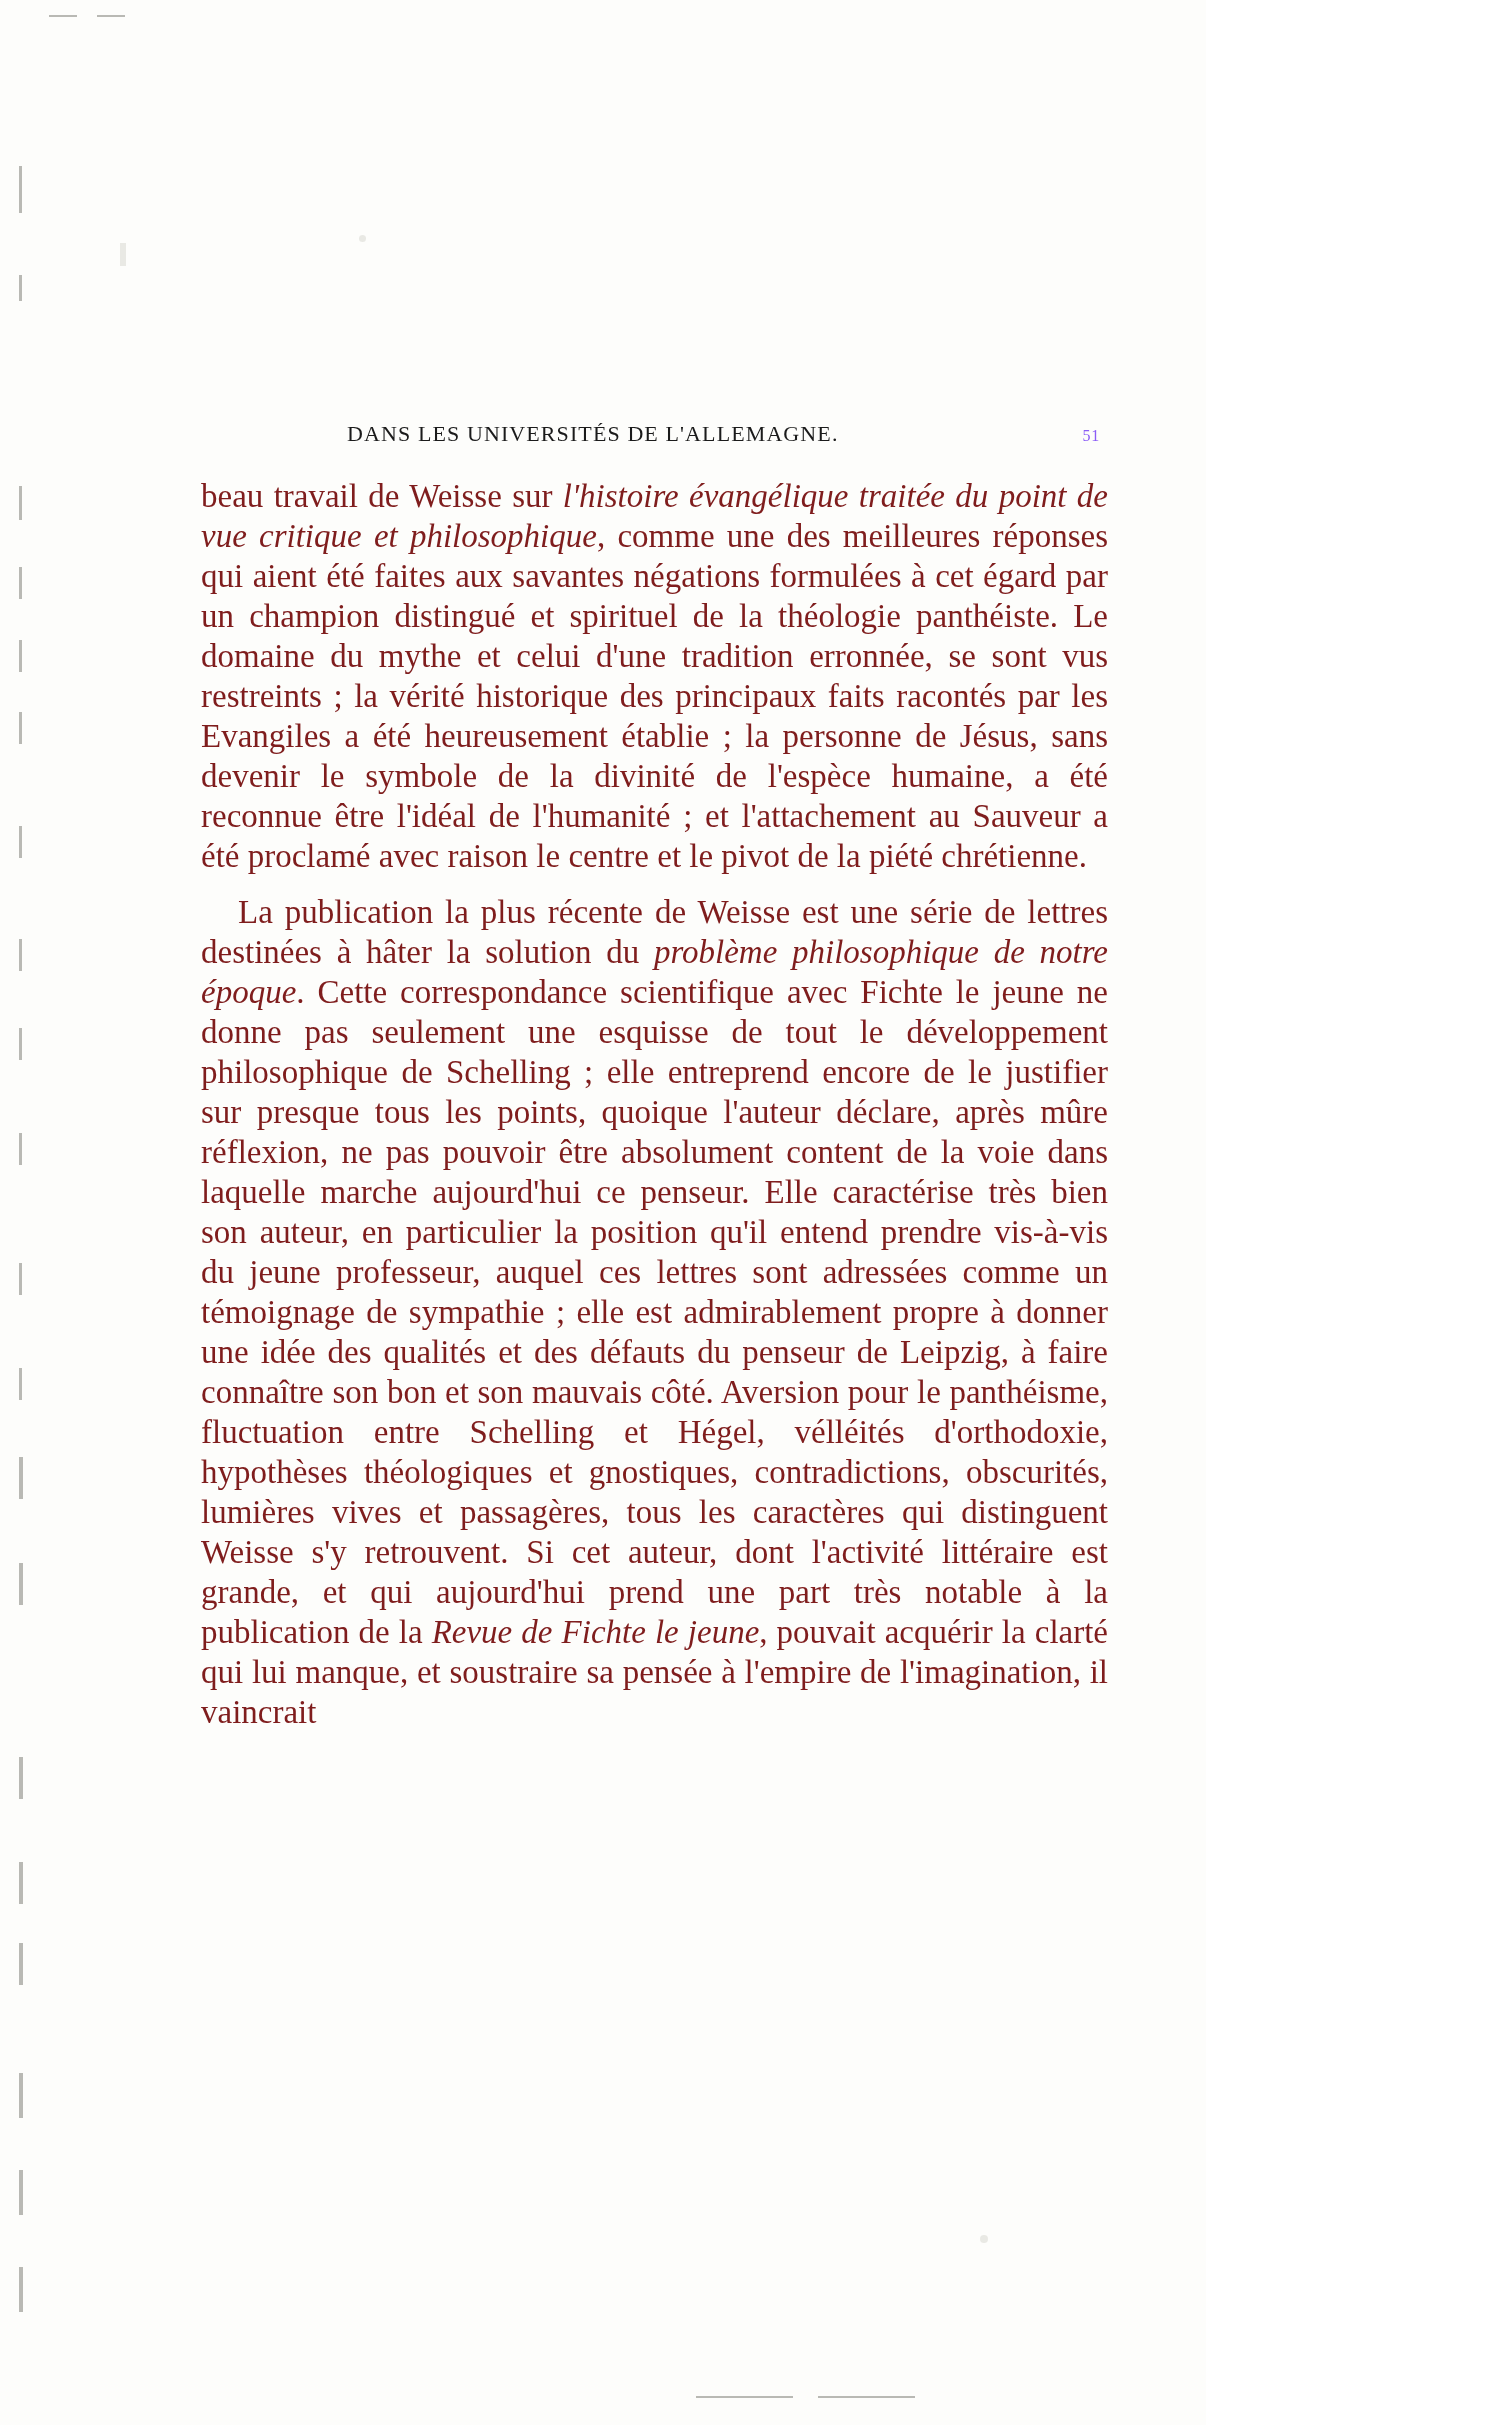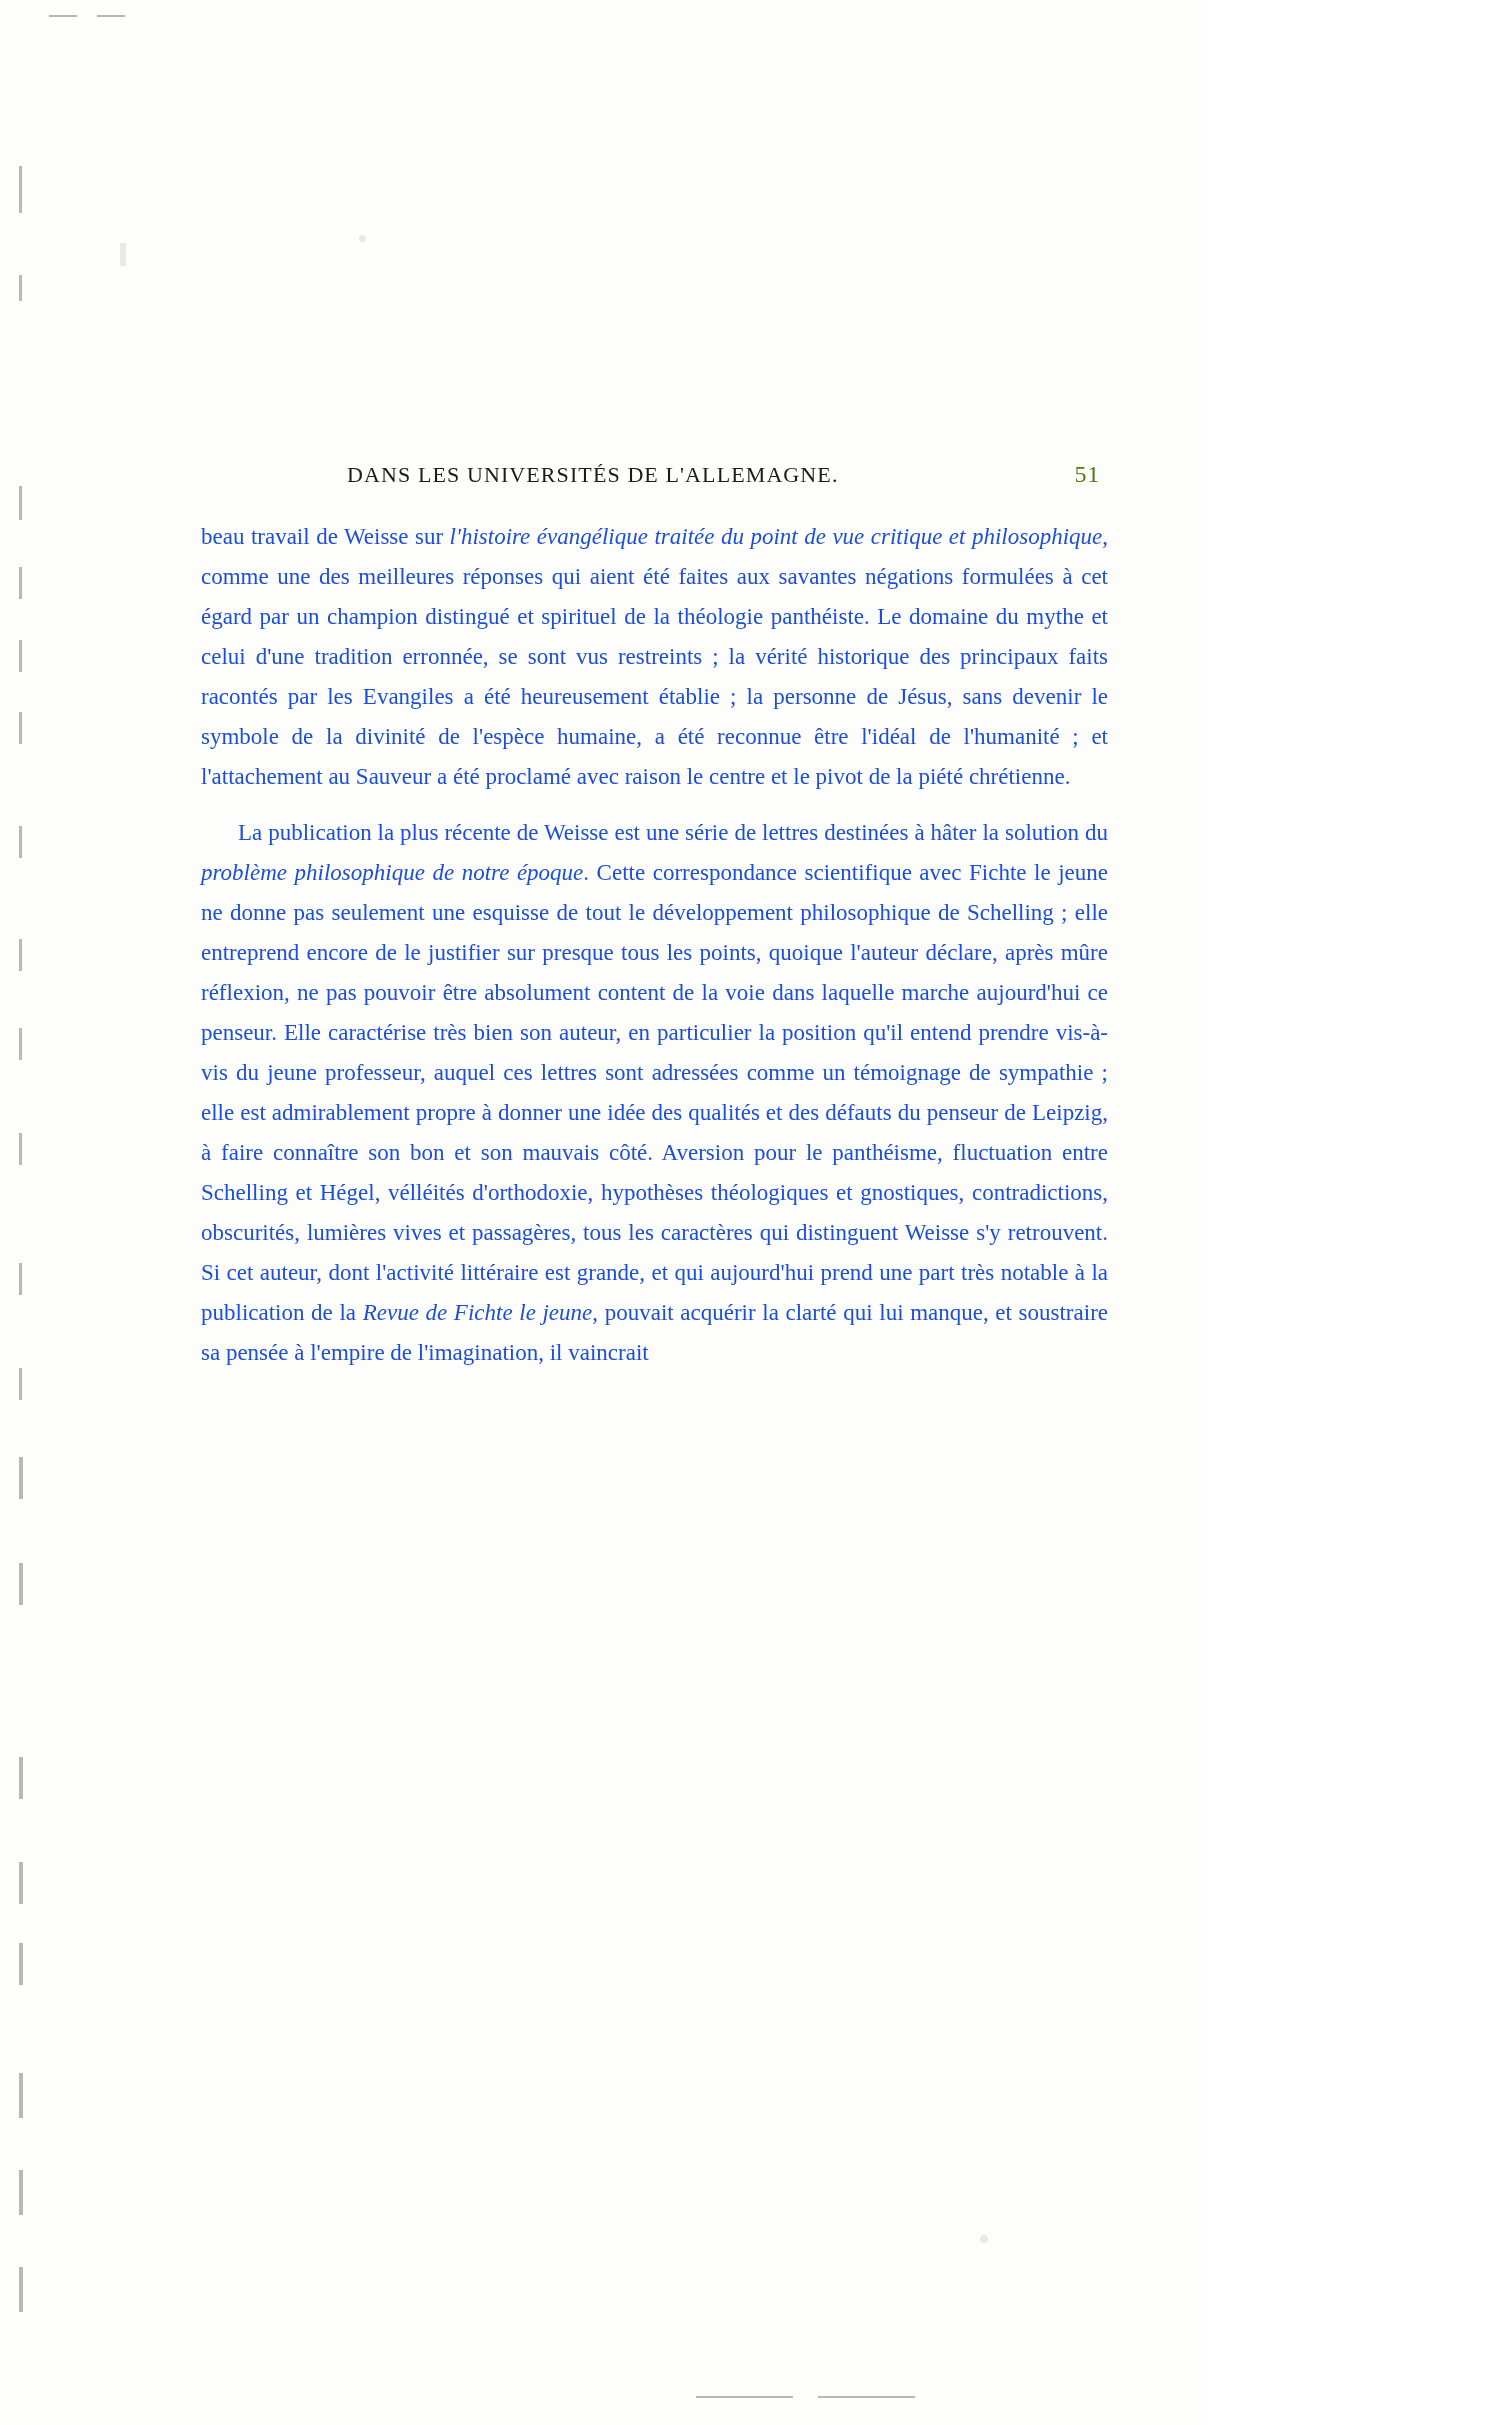--- a/index.html
+++ b/index.html
@@ -45,33 +45,32 @@
     padding-right: 8px;
   }
   .running-head .rh-title {
     font-variant: small-caps;
     font-size: 22px;
     letter-spacing: 1.1px;
     color: #1b1b1b;
     white-space: nowrap;
   }
   .running-head .rh-page {
-    font-size: 24px;
-    color: #4d7c0f;
+    font-size: 16px;
+    color: #8b5cf6;
     letter-spacing: 0.8px;
-    margin-top: 40px;
   }
 
   p.body {
     margin: 0;
-    font-size: 23px;
+    font-size: 33px;
     line-height: 40px;
     text-align: justify;
     text-justify: inter-word;
-    color: #1d4ed8;
+    color: #7f1d1d;
     hyphens: manual;
   }
   p.body + p.body {
     margin-top: 16px;
   }
   p.indent {
     text-indent: 37px;
   }
   i, em {
     font-style: italic;

